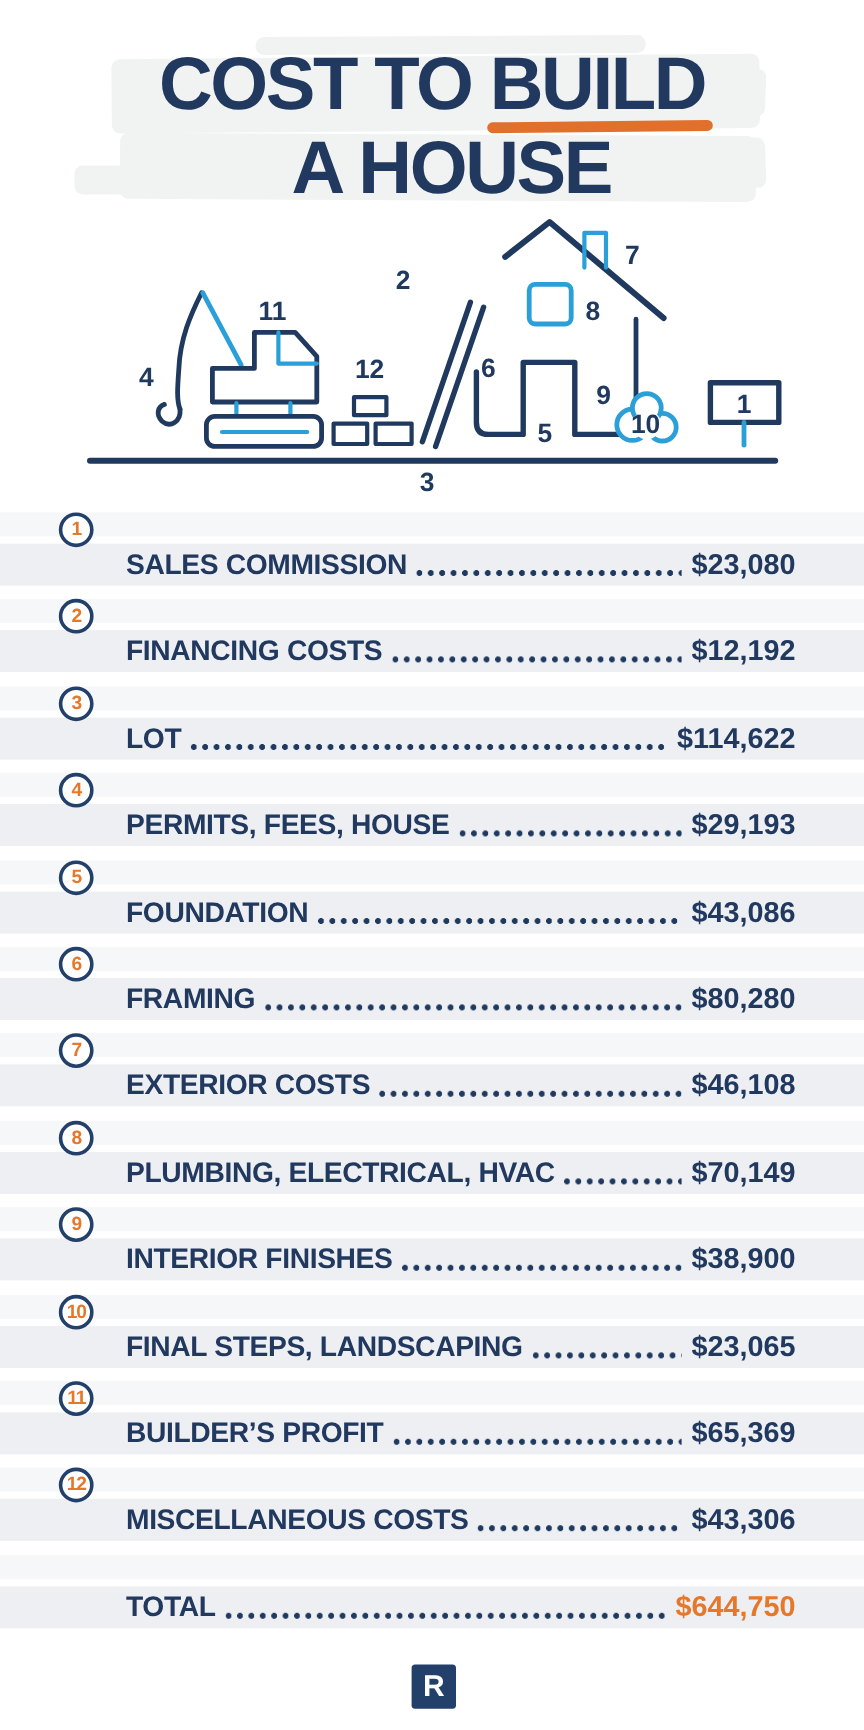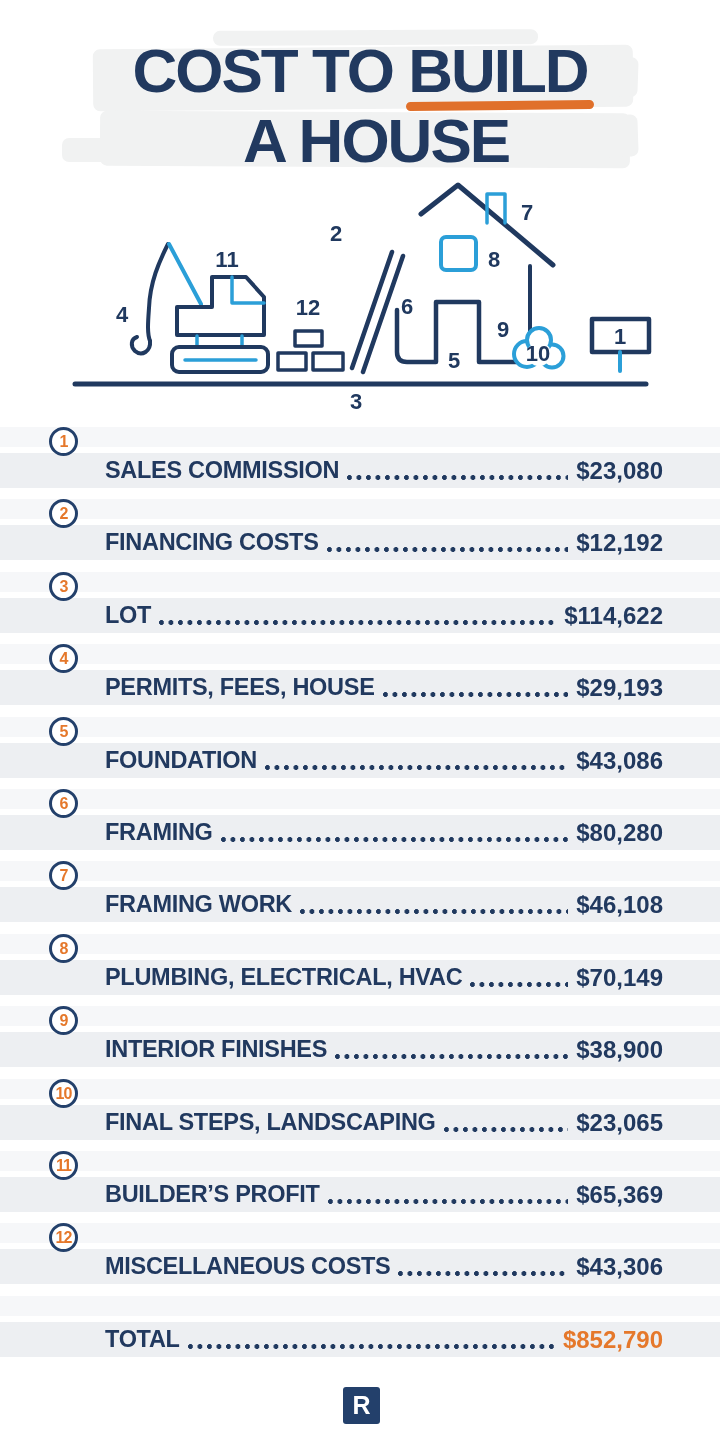--- a/index.html
+++ b/index.html
@@ -198,21 +198,21 @@
         <span class="val">$80,280</span>
       </div>
   </div>
   <div class="row" style="top:859px">
     <div class="pale"></div>
       <div class="band"></div>
     <div class="badge">
         <span>7</span>
       </div>
     <div class="line">
-        <span class="lbl">FRAMING WORK</span>
+        <span class="lbl">EXTERIOR COSTS</span>
         <span class="dots"></span>
         <span class="val">$46,108</span>
       </div>
   </div>
   <div class="row" style="top:932px">
     <div class="pale"></div>
       <div class="band"></div>
     <div class="badge">
         <span>8</span>
       </div>
@@ -270,21 +270,21 @@
         <span class="val">$43,306</span>
       </div>
   </div>
 
   <div class="row" style="top:1294px">
     <div class="pale"></div>
       <div class="band"></div>
     <div class="line">
         <span class="lbl">TOTAL</span>
         <span class="dots"></span>
-        <span class="val orange">$852,790</span>
+        <span class="val orange">$644,750</span>
       </div>
   </div>
 
   <div class="logo">
     <span>R</span>
   </div>
 
 </div>
 
 </body></html>

